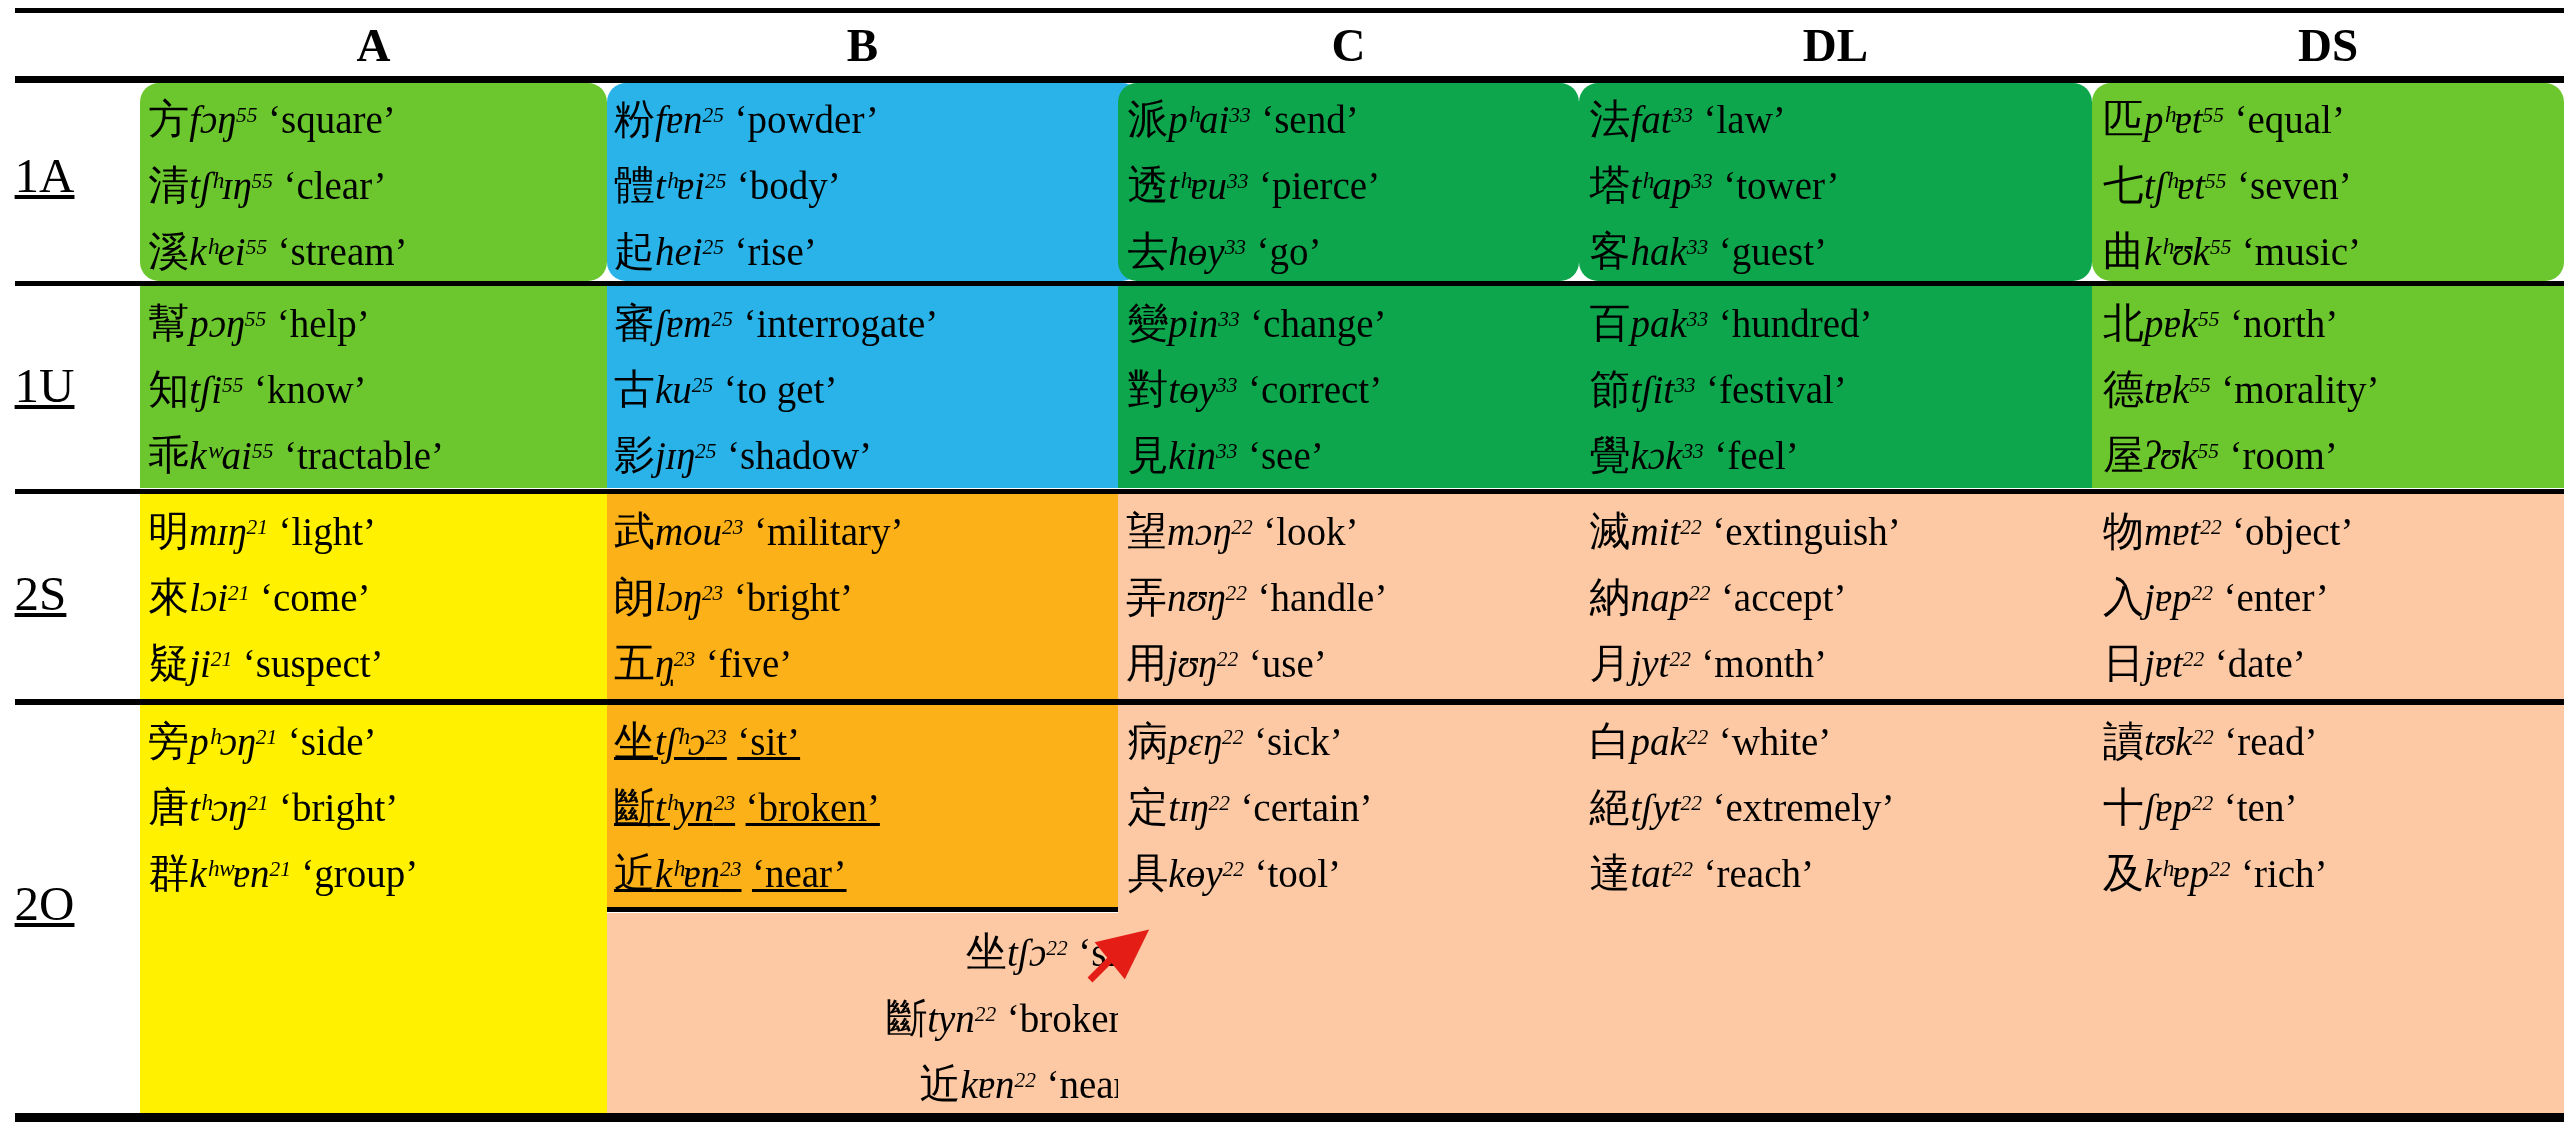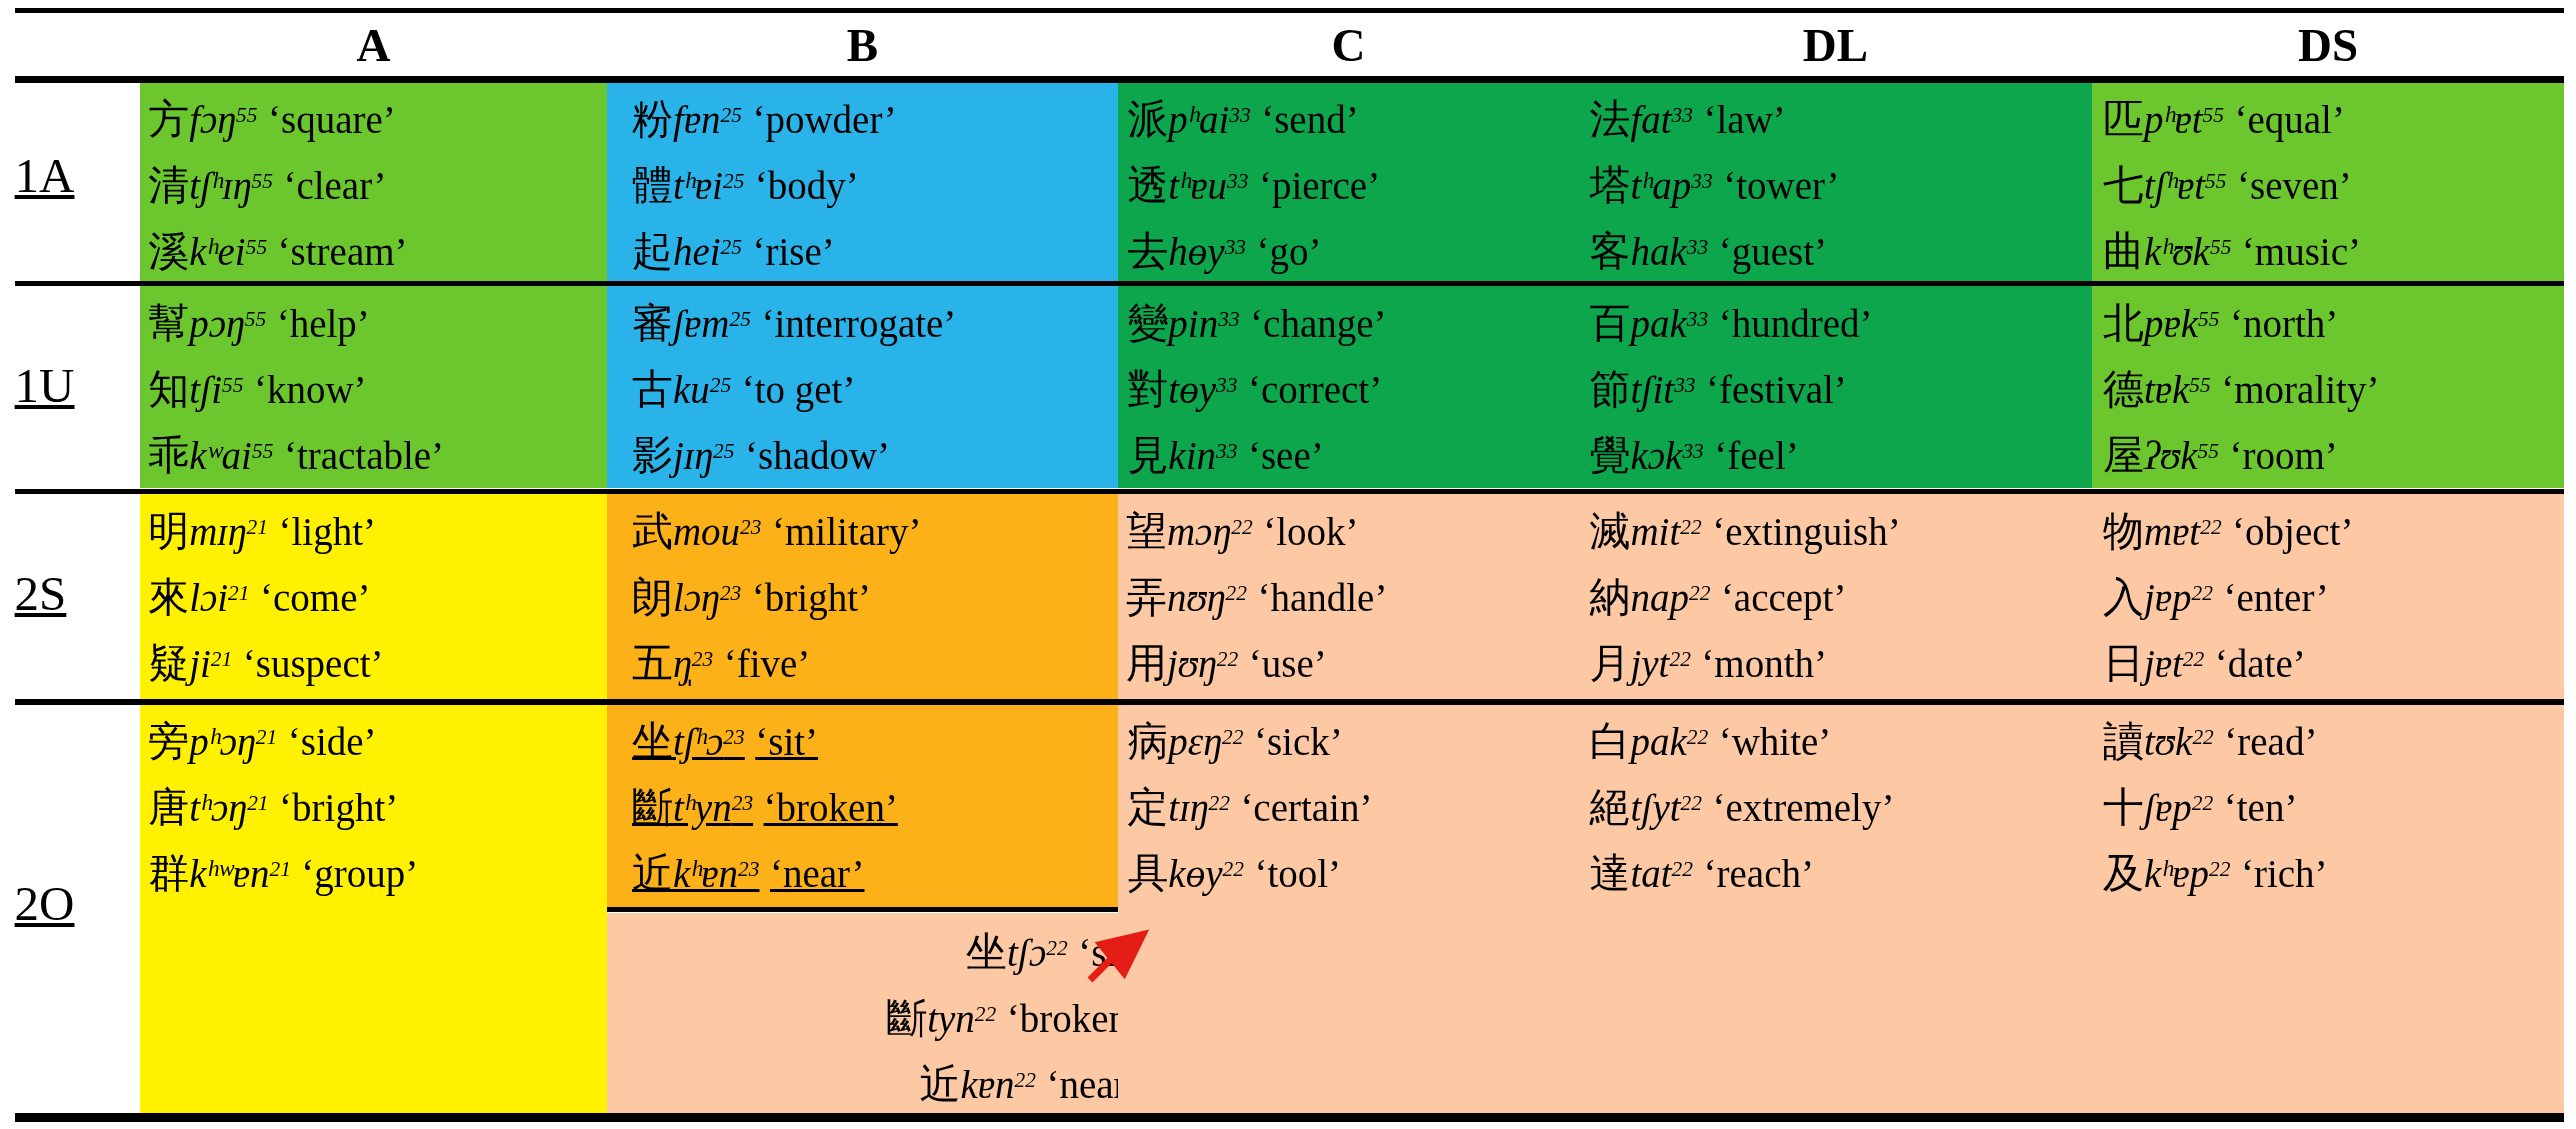--- a/index.html
+++ b/index.html
@@ -24,25 +24,25 @@
   .ch-c{left:1118px;width:461px;}
   .ch-dl{left:1579px;width:513px;}
   .ch-ds{left:2092px;width:472px;}
   
   .rowlabel{position:absolute;left:14.6px;width:125px;text-align:left;
     font-size:49px;line-height:49px;z-index:2;text-decoration:underline;}
   .rl-1{top:151px;} .rl-2{top:361px;} .rl-3{top:569px;} .rl-4{top:879px;}
   
   .cell{position:absolute;z-index:1;box-sizing:border-box;}
   .col-a {left:140px;width:467px;padding-left:8.2px;}
-  .col-b {left:607px;width:534px;padding-left:25px;}
+  .col-b {left:607px;width:534px;padding-left:7px;}
   .col-c {left:1118px;width:461px;padding-left:9.4px;}
   .col-dl{left:1579px;width:513px;padding-left:10.5px;}
   .col-ds{left:2092px;width:472px;padding-left:11px;}
-  .row-1{top:83px;height:198px;padding-top:3.5px;}
+  .row-1{top:83px;height:198px;padding-top:3.5px;border-radius:19px;}
   .row-2{top:285px;height:203px;padding-top:5.8px;}
   .row-3{top:494px;height:205px;padding-top:4.7px;}
   .row-4{top:705px;height:408px;padding-top:3.5px;}
   .row-4-upper{top:705px;height:202px;padding-top:3.5px;text-decoration:underline;}
   .row-4-lower{top:913px;height:200px;padding-top:7px;}
   
   .entry{font-size:39px;line-height:66px;white-space:nowrap;}
   .entry .han{font-size:1.05em;font-style:normal;}
   .entry .ipa{font-style:italic;}
   .entry .tone{font-style:italic;font-size:0.55em;vertical-align:0.5em;line-height:0;}

